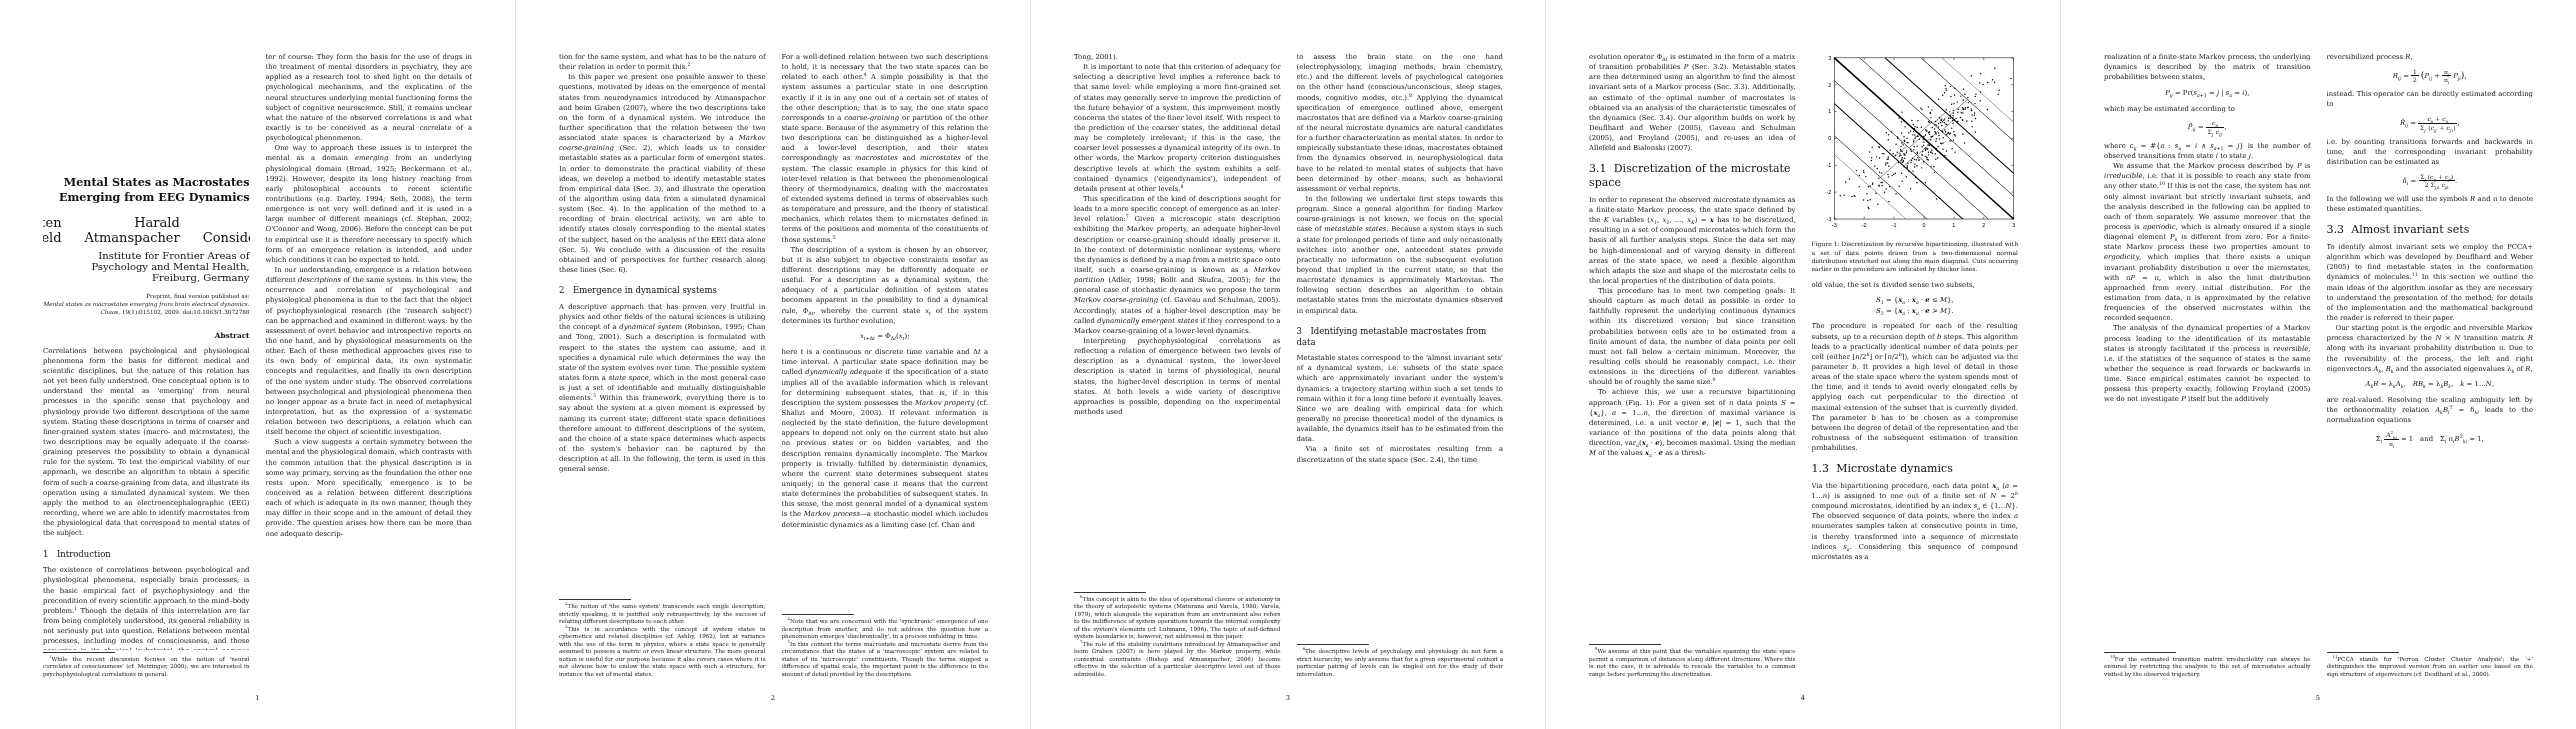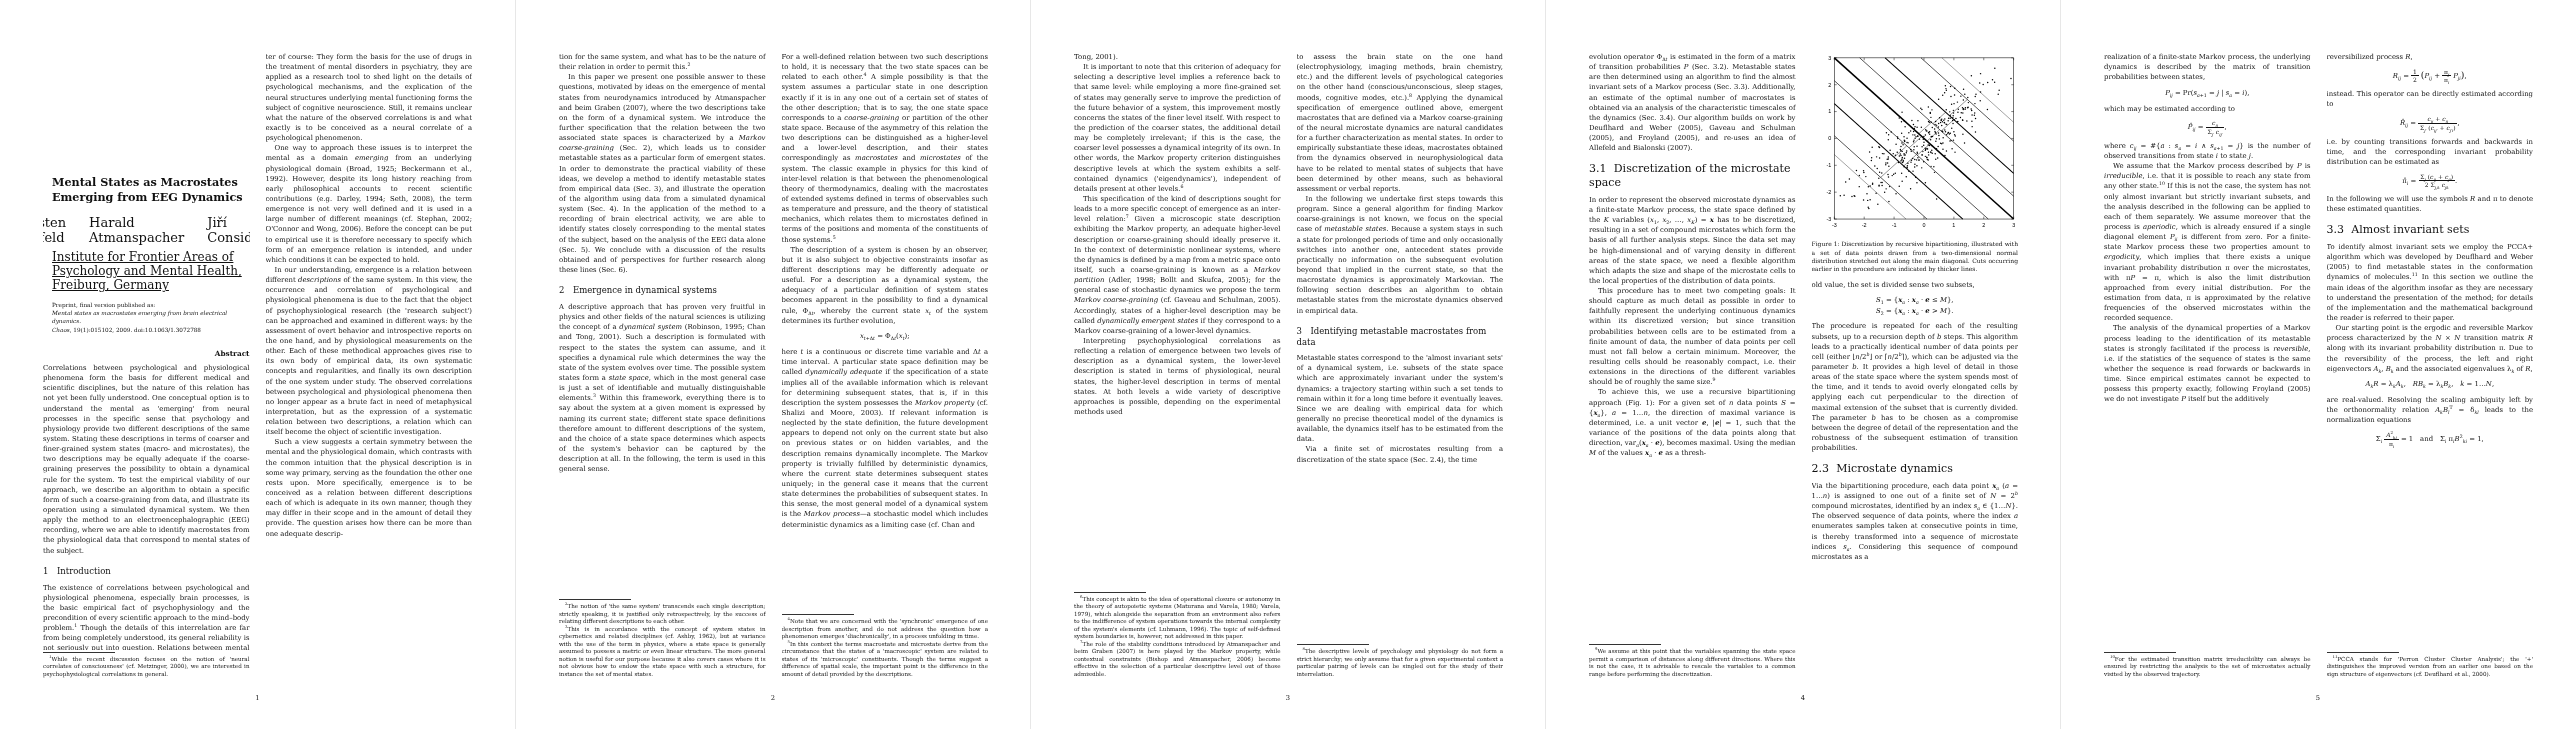--- a/index.html
+++ b/index.html
@@ -34,24 +34,24 @@
   }
   .noindent{text-indent:0;}
   sup{font-size:68%;line-height:0;}
   sub{font-size:68%;line-height:0;}
 
   .h1{font-size:8.5px;font-weight:normal;margin:10.3px 0 6px;line-height:1.25;}
   .h1 .hnum{display:inline-block;margin-right:8.5px;}
   .h2{font-size:11px;font-weight:normal;margin:9px 0 4.9px;line-height:1.25;}
   .h2 .hnum{display:inline-block;margin-right:7.3px;}
 
-  .titleblock{margin-top:123px;text-align:left;margin-left:9px;}
+  .titleblock{margin-top:123px;text-align:right;}
   .ptitle{font-size:11.2px;font-weight:bold;line-height:1.32;}
   .authors{margin-top:10.3px;font-size:13px;display:flex;justify-content:center;gap:23px;}
-  .affil{margin-top:5.5px;font-size:12px;text-decoration:underline;}
+  .affil{margin-top:5.5px;font-size:10px;}
   .preprint{margin-top:8.5px;font-size:5.7px;line-height:1.45;}
   .absheading{margin-top:14.6px;margin-bottom:5.5px;font-size:7.3px;font-weight:bold;text-align:right;}
 
   .eq{
     text-align:center;margin:5.5px 0;font-size:6.9px;line-height:1.5;
   }
   .fr{display:inline-block;vertical-align:middle;text-align:center;font-size:87%;line-height:1.25;}
   .fr .n{display:block;padding:0 1.8px;border-bottom:0.5px solid #111;}
   .fr .d{display:block;padding:0 1.8px;}
   .big{font-size:135%;}
@@ -594,21 +594,21 @@
                   <line x1="188.93333333333334" y1="145.43333333333334" x2="209.9" y2="126.59166666666665" stroke="#000" stroke-width="0.7"></line>
                   <line x1="198.79999999999998" y1="116.61666666666667" x2="219.76666666666668" y2="97.77499999999999" stroke="#000" stroke-width="0.7"></line>
                   <line x1="212.36666666666667" y1="128.80833333333334" x2="233.33333333333331" y2="109.96666666666665" stroke="#000" stroke-width="0.7"></line>
                   <line x1="225.93333333333334" y1="103.31666666666666" x2="255.53333333333333" y2="76.71666666666667" stroke="#000" stroke-width="0.7"></line>
                 </svg>
                 <div class="figcaption">Figure 1: Discretization by recursive bipartitioning, illustrated with a set of data points drawn from a two-dimensional normal distribution stretched out along the main diagonal. Cuts occurring earlier in the procedure are indicated by thicker lines.</div>
               </div>
               <p class="para noindent">old value, the set is divided sense two subsets,</p>
               <div class="eq"><i>S</i><sub>1</sub> = {<b><i>x</i></b><sub><i>a</i></sub> : <b><i>x</i></b><sub><i>a</i></sub> · <b><i>e</i></b> ≤ <i>M</i>},<br><i>S</i><sub>2</sub> = {<b><i>x</i></b><sub><i>a</i></sub> : <b><i>x</i></b><sub><i>a</i></sub> · <b><i>e</i></b> &gt; <i>M</i>}.</div>
               <p class="para noindent">The procedure is repeated for each of the resulting subsets, up to a recursion depth of <i>b</i> steps. This algorithm leads to a practically identical number of data points per cell (either ⌊<i>n</i>/2<sup><i>b</i></sup>⌋ or ⌈<i>n</i>/2<sup><i>b</i></sup>⌉), which can be adjusted via the parameter <i>b</i>. It provides a high level of detail in those areas of the state space where the system spends most of the time, and it tends to avoid overly elongated cells by applying each cut perpendicular to the direction of maximal extension of the subset that is currently divided. The parameter <i>b</i> has to be chosen as a compromise between the degree of detail of the representation and the robustness of the subsequent estimation of transition probabilities.</p>
-              <div class="h2"><span class="hnum">2.3</span><span>Microstate dynamics</span></div>
+              <div class="h2"><span class="hnum">1.3</span><span>Microstate dynamics</span></div>
               <p class="para noindent">Via the bipartitioning procedure, each data point <b><i>x</i></b><sub><i>a</i></sub> (<i>a</i> = 1…<i>n</i>) is assigned to one out of a finite set of <i>N</i> = 2<sup><i>b</i></sup> compound microstates, identified by an index <i>s</i><sub><i>a</i></sub> ∈ {1…<i>N</i>}. The observed sequence of data points, where the index <i>a</i> enumerates samples taken at consecutive points in time, is thereby transformed into a sequence of microstate indices <i>s</i><sub><i>a</i></sub>. Considering this sequence of compound microstates as a</p>
             </div>
           </div>
         </div>
         <div class="pageno">4</div>
       </div>
       <div class="page">
         <div class="page-inner">
           <div class="col">
             <div class="col-body">

